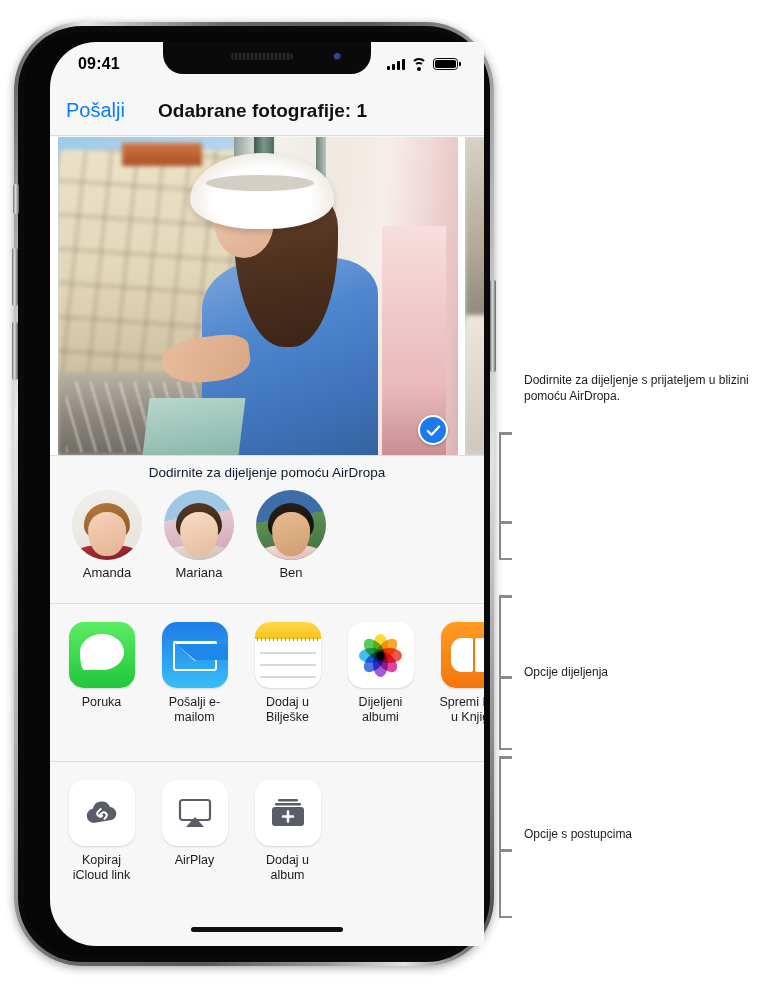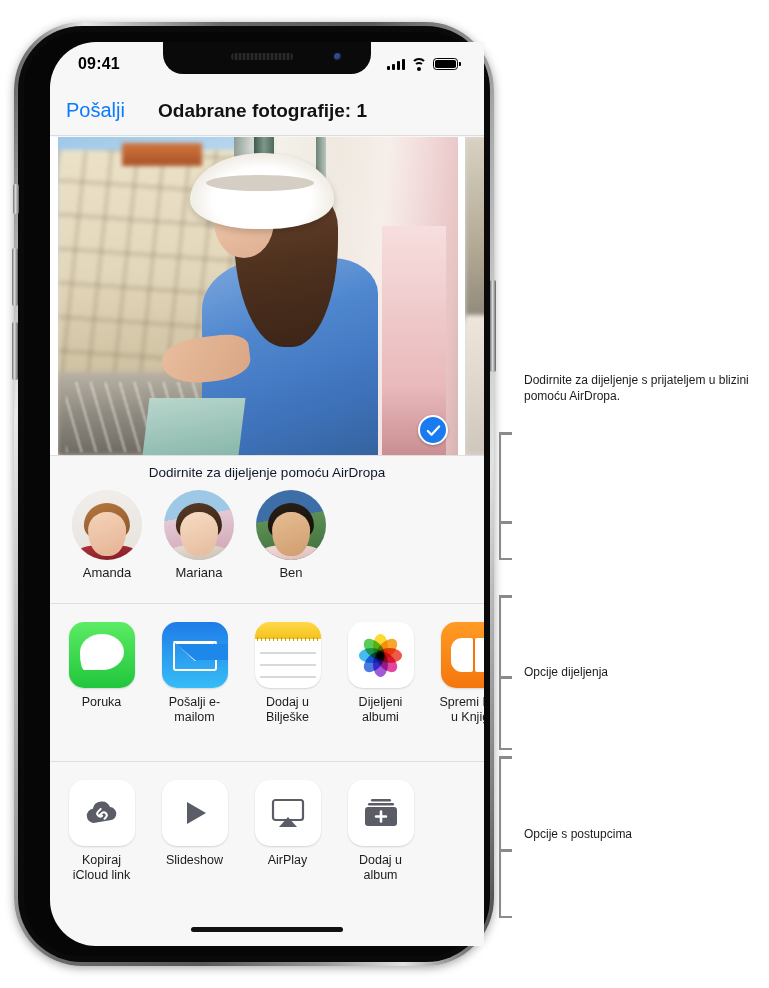--- a/index.html
+++ b/index.html
@@ -530,30 +530,20 @@
                     </g>
                   </svg>
                 </span>
               </div>
               <div class="tile-lbl">Kopiraj
 iCloud link</div>
             </div>
             <div class="tile">
               <div class="tile-ico ic-act">
                 <span class="gl">
-                  <svg width="32" height="32" viewBox="0 0 32 32">
-                    <path d="M8 5 L27 16 L8 27 Z" fill="#5a5c66"></path>
-                  </svg>
-                </span>
-              </div>
-              <div class="tile-lbl">Slideshow</div>
-            </div>
-            <div class="tile">
-              <div class="tile-ico ic-act">
-                <span class="gl">
                   <svg width="34" height="30" viewBox="0 0 34 30">
                     <rect x="2" y="2" width="30" height="20" rx="2.4" fill="none" stroke="#5a5c66" stroke-width="2.2"></rect>
                     <path d="M17 19 L26 29 L8 29 Z" fill="#5a5c66"></path>
                   </svg>
                 </span>
               </div>
               <div class="tile-lbl">AirPlay</div>
             </div>
             <div class="tile">
               <div class="tile-ico ic-act">

